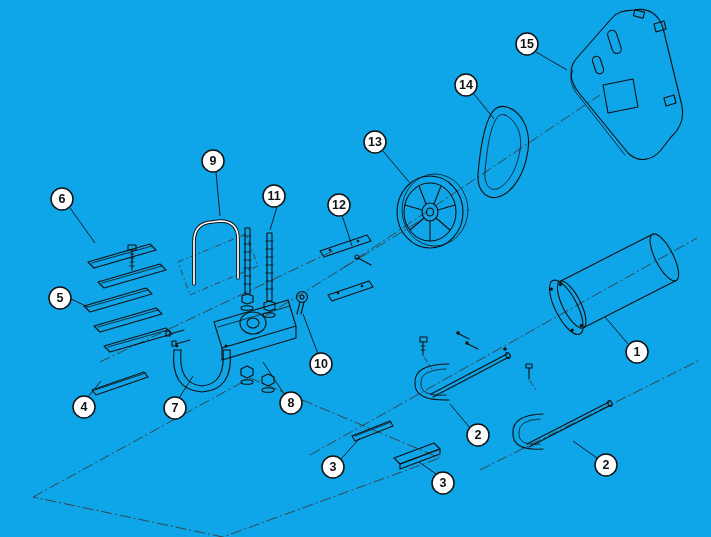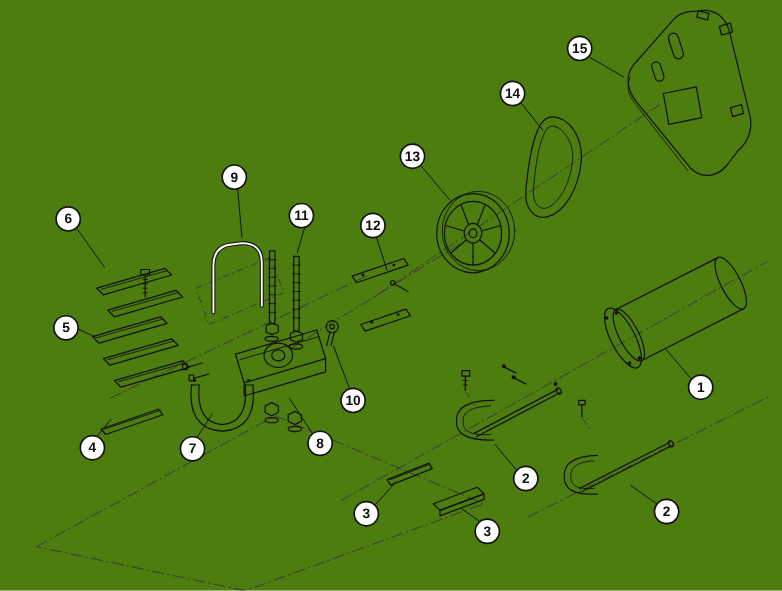--- a/index.html
+++ b/index.html
@@ -1,20 +1,20 @@
 <!DOCTYPE html>
 <html><head>
 <meta charset="utf-8">
 <style>
   html, body { margin: 0; padding: 0; background: #ffffff; }
   .canvas {
     position: relative;
     width: 711px;
     height: 537px;
-    background: #4d7c0f;
+    background: #0ea5e9;
     overflow: hidden;
     font-family: "Liberation Sans", sans-serif;
   }
   svg { display: block; }
 
   .part      { stroke: #111111; stroke-width: 1.1; fill: none; stroke-linecap: round; stroke-linejoin: round; }
   .part .dot { fill: #111111; stroke: none; }
   .thin      { stroke-width: 0.8; }
   .centerline{ stroke: #3a3a3a; stroke-width: 0.9; fill: none; stroke-dasharray: 11 3 2 3; }
   .hidden-dash { stroke: #3a3a3a; stroke-width: 0.9; fill: none; stroke-dasharray: 6 3 1.5 3; }

